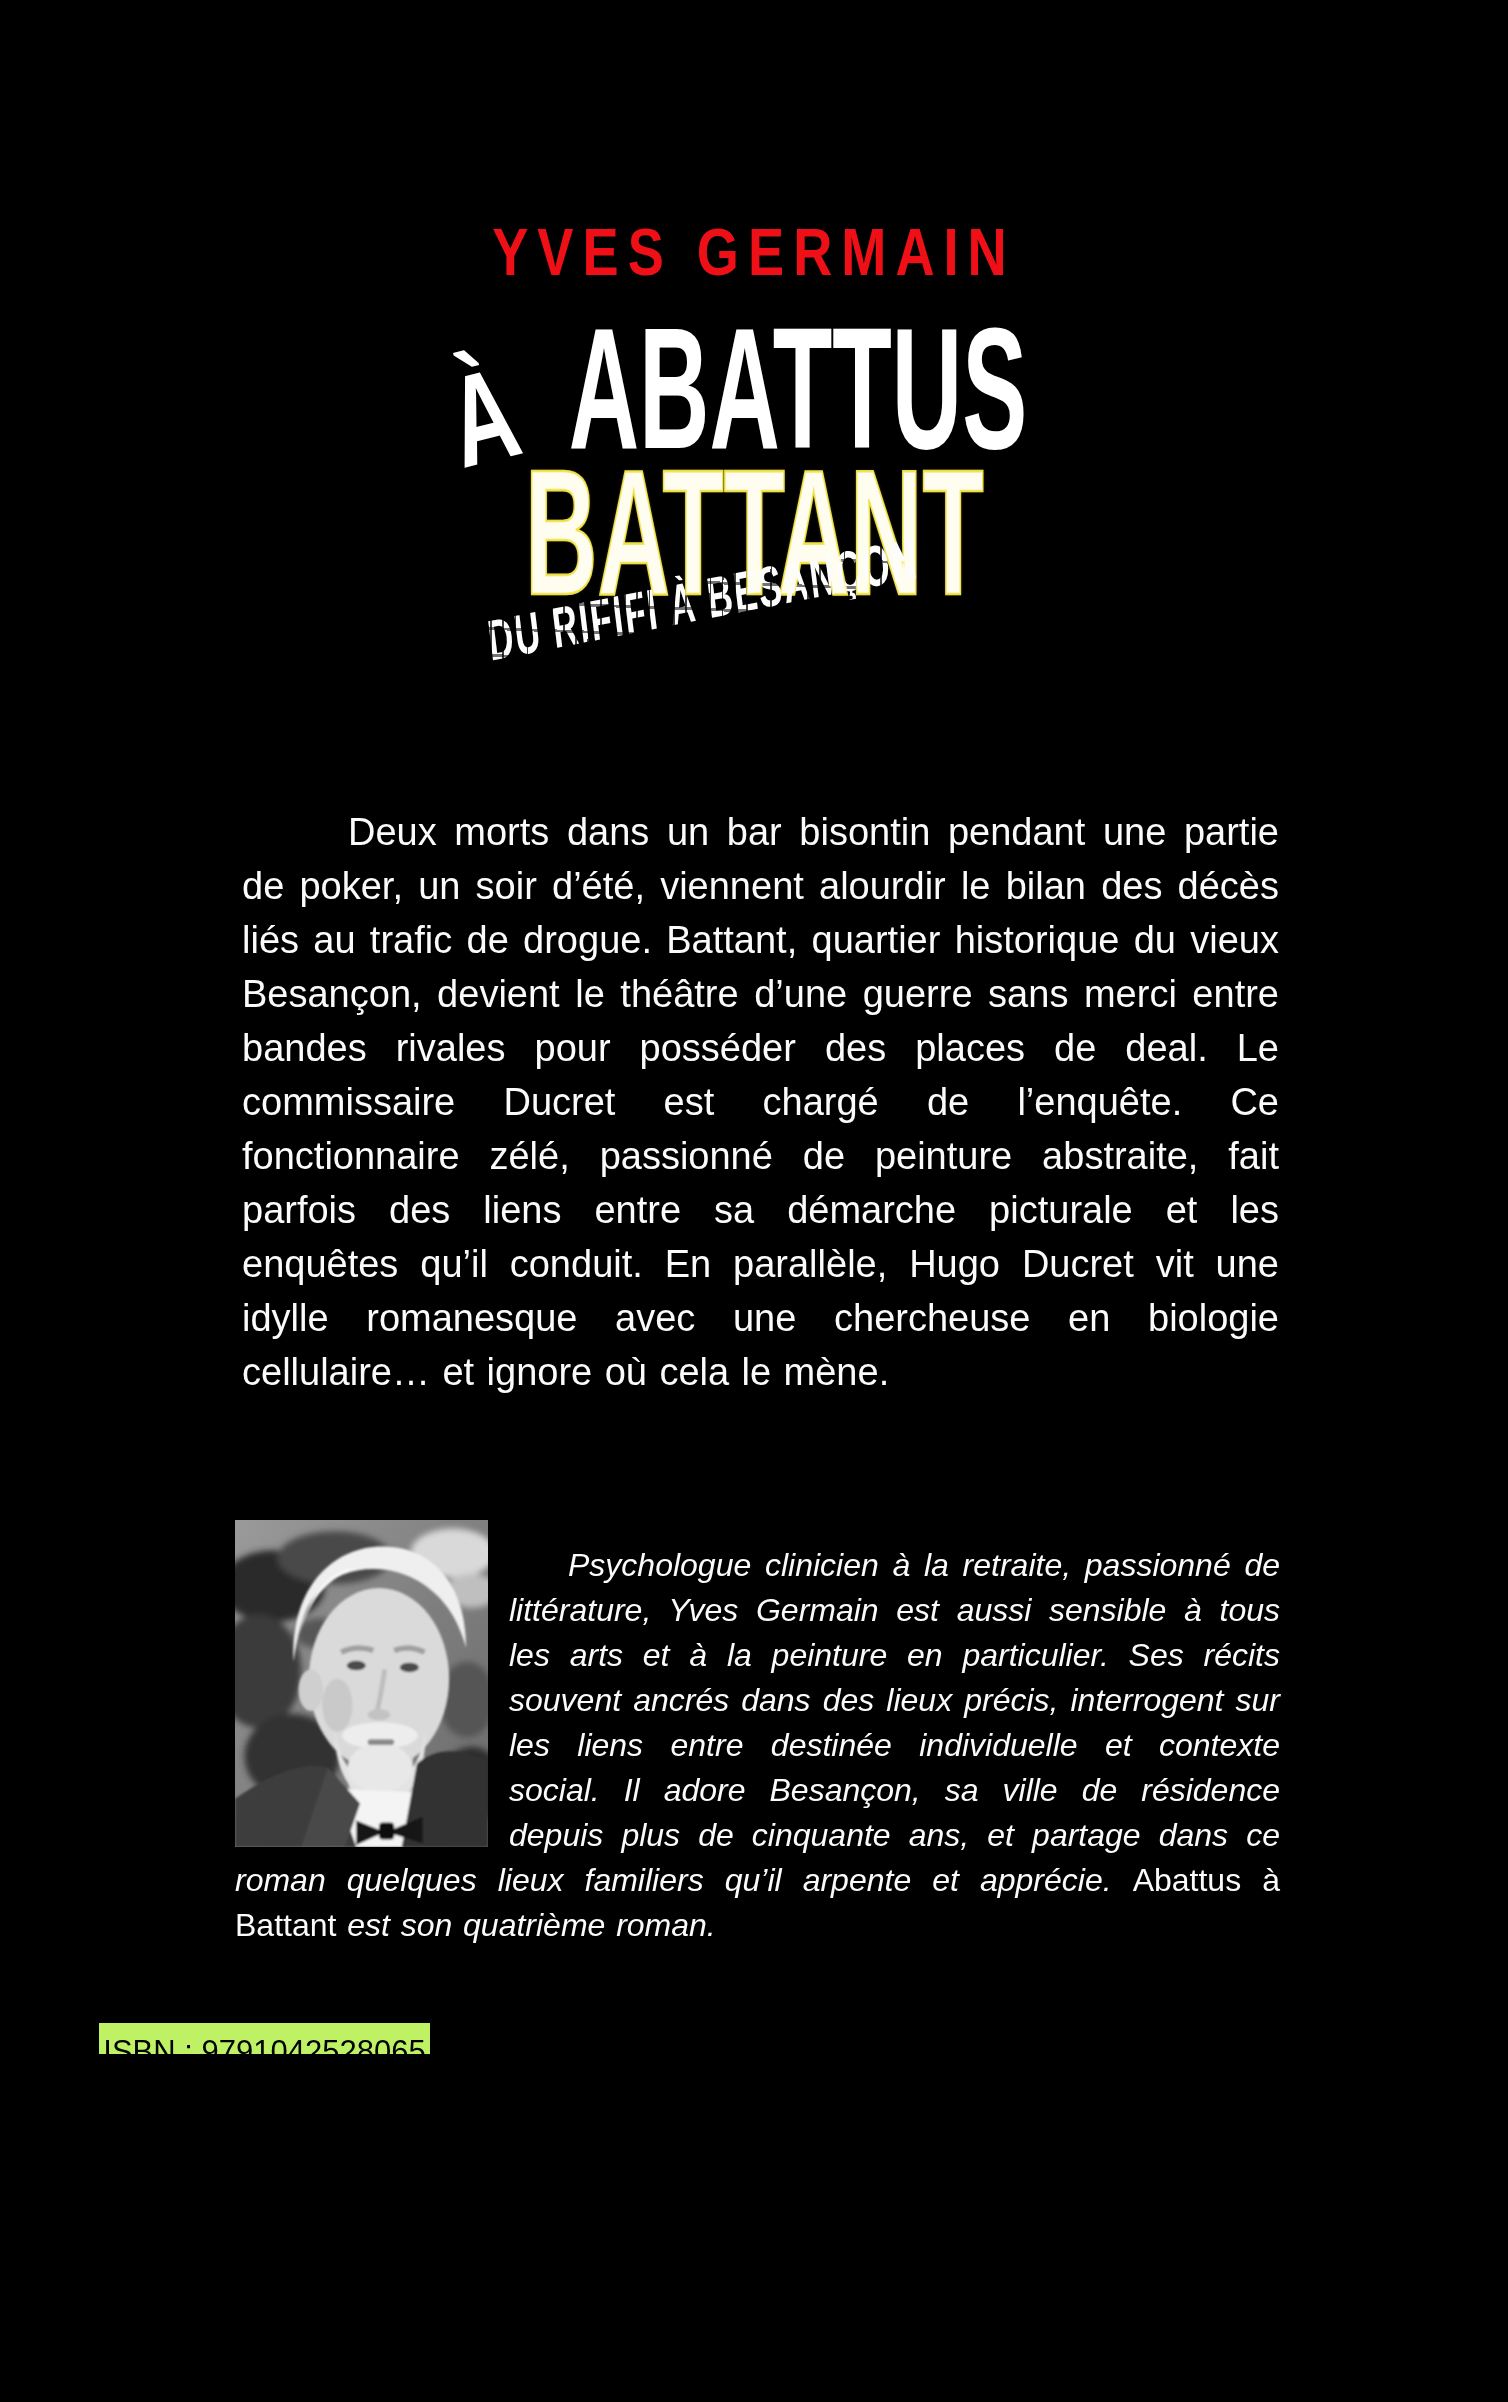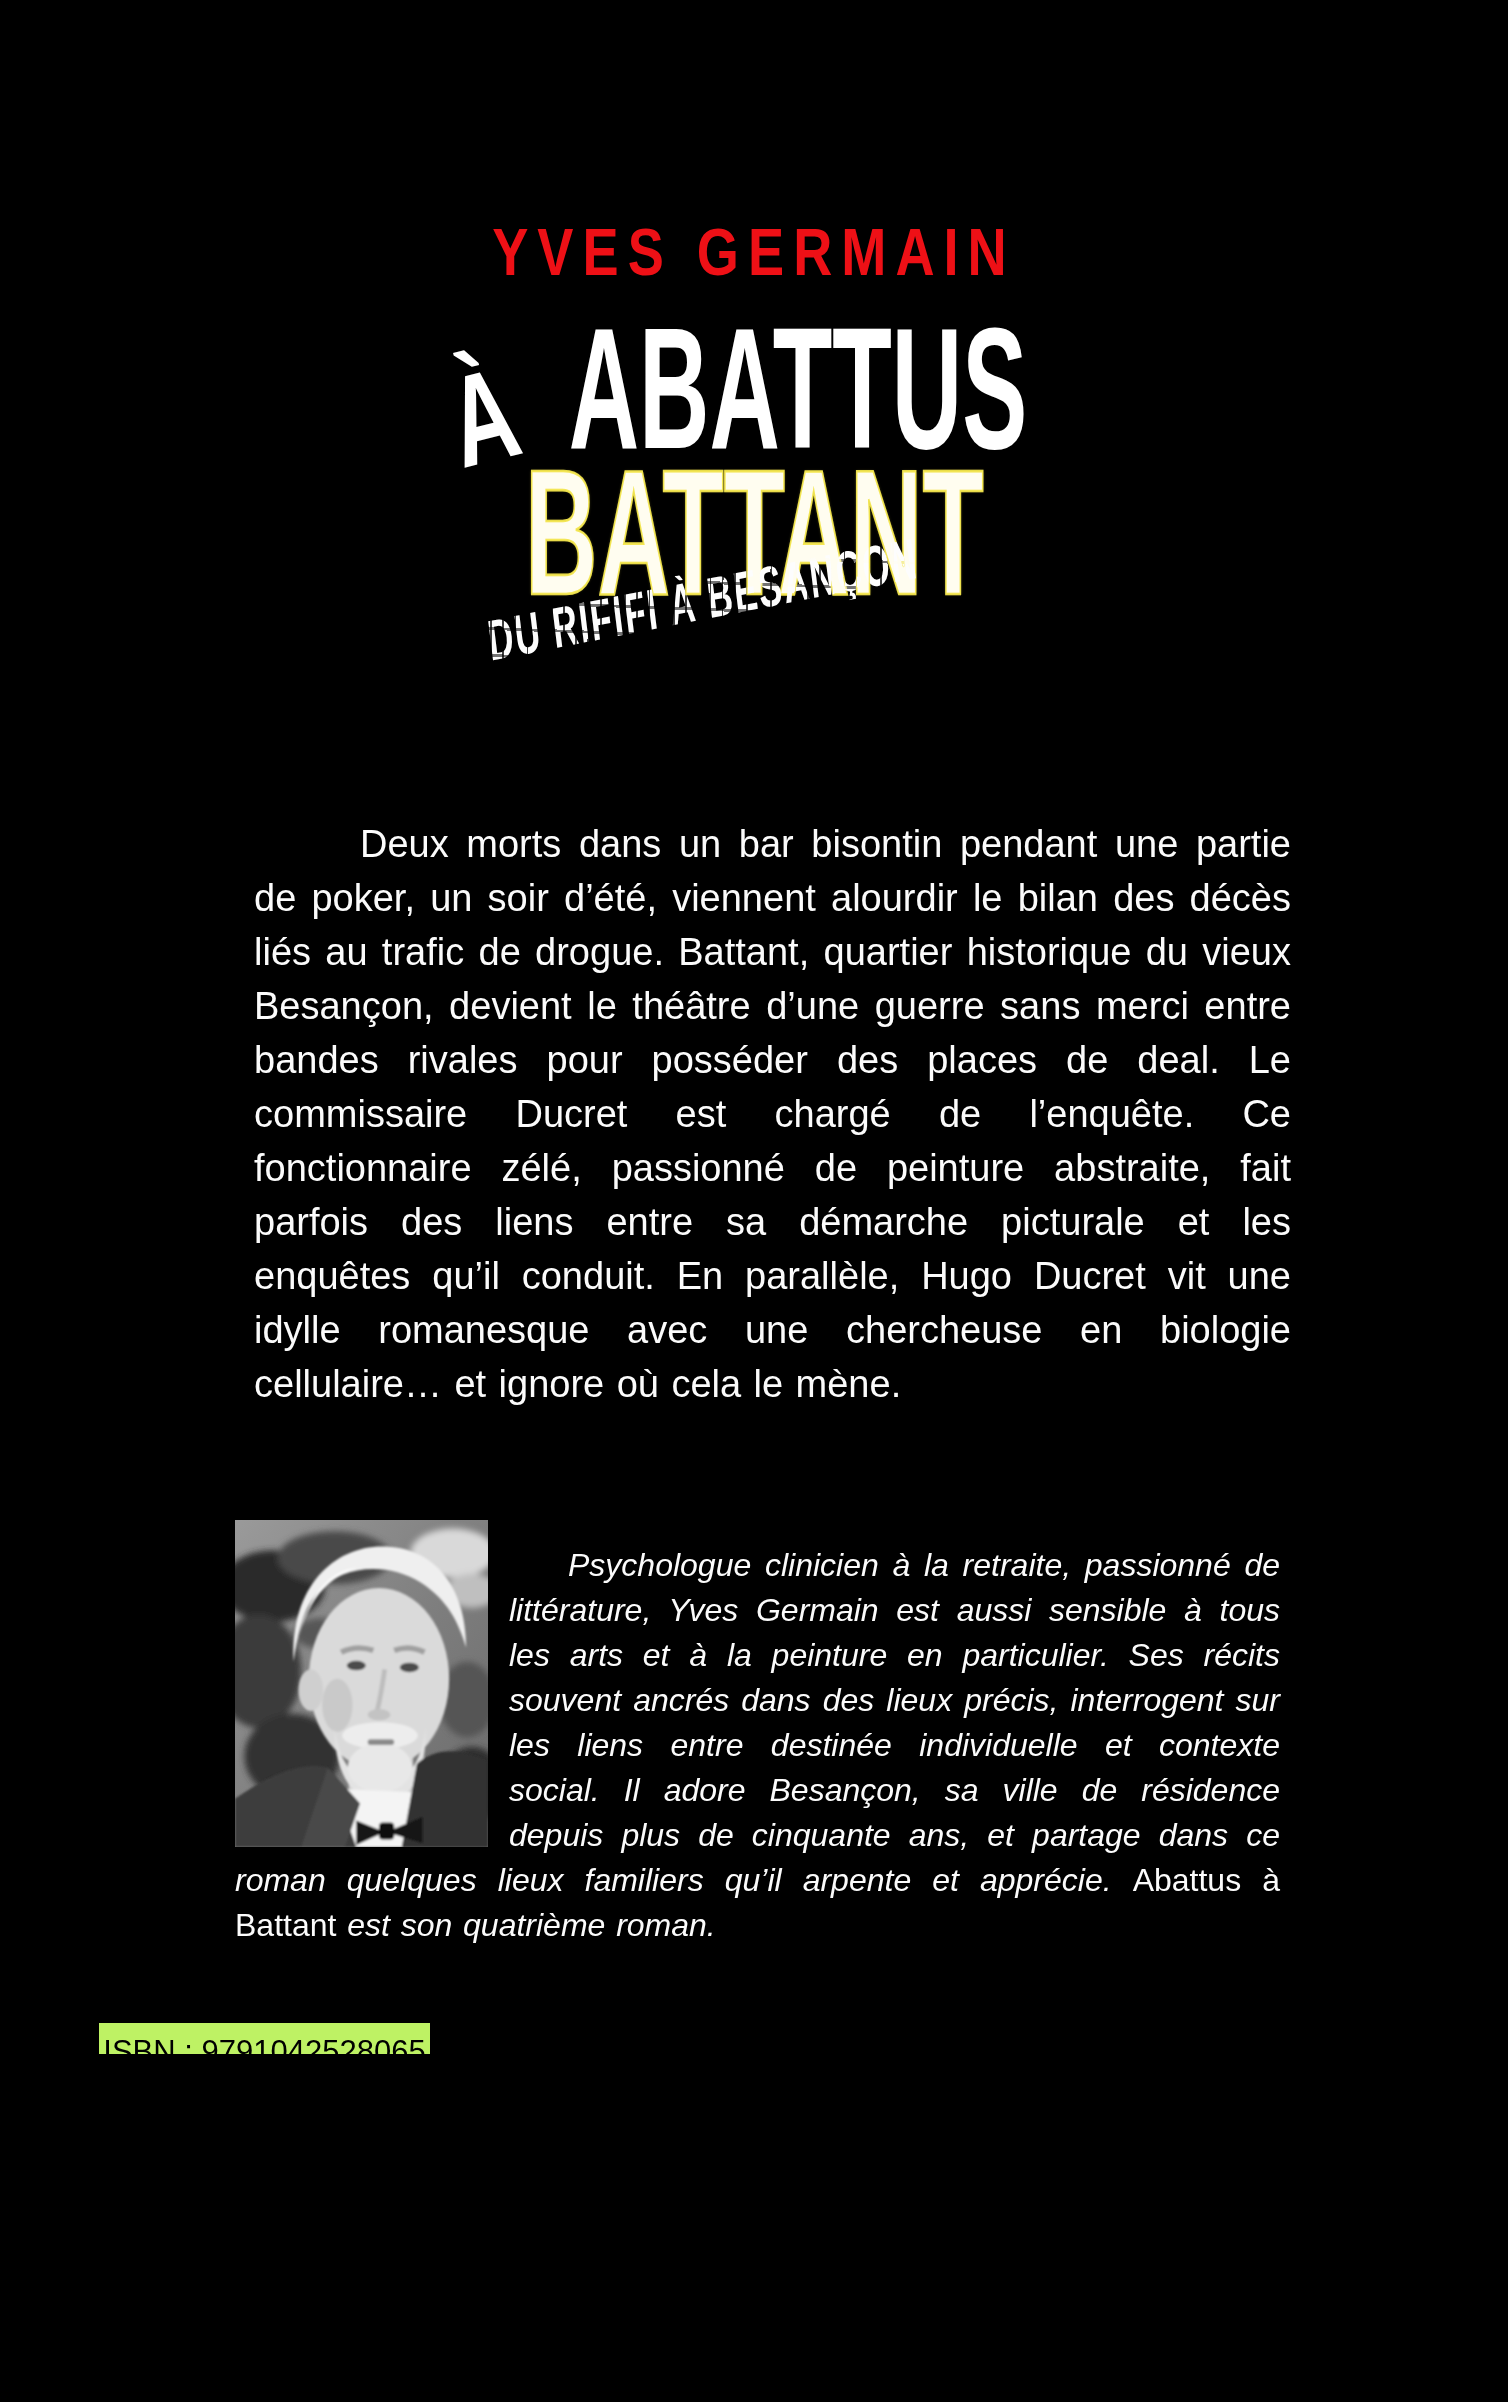--- a/index.html
+++ b/index.html
@@ -51,21 +51,21 @@
       repeating-linear-gradient(102deg,#000 0 5.7px,rgba(0,0,0,.25) 5.7px 7.6px,#000 7.6px 13.2px),
       repeating-linear-gradient(8deg,#000 0 8.5px,rgba(0,0,0,.45) 8.5px 10.4px,#000 10.4px 18px);
     -webkit-mask-composite:source-in;
     mask-image:
       repeating-linear-gradient(102deg,#000 0 5.7px,rgba(0,0,0,.25) 5.7px 7.6px,#000 7.6px 13.2px),
       repeating-linear-gradient(8deg,#000 0 8.5px,rgba(0,0,0,.45) 8.5px 10.4px,#000 10.4px 18px);
     mask-composite:intersect;
   }
   
   .synopsis{
-    position:absolute;left:238px;top:801px;width:1037px;margin:16px;
+    position:absolute;left:238px;top:801px;width:1037px;margin:4px;
     font-size:38px;line-height:54px;color:#fbfbfb;
     text-align:justify;text-indent:106px;
     word-spacing:1.9px;
   }
   
   .bio{
     position:absolute;left:235px;top:1543px;width:1045px;
   }
   .photo{
     float:left;width:253px;height:327px;

